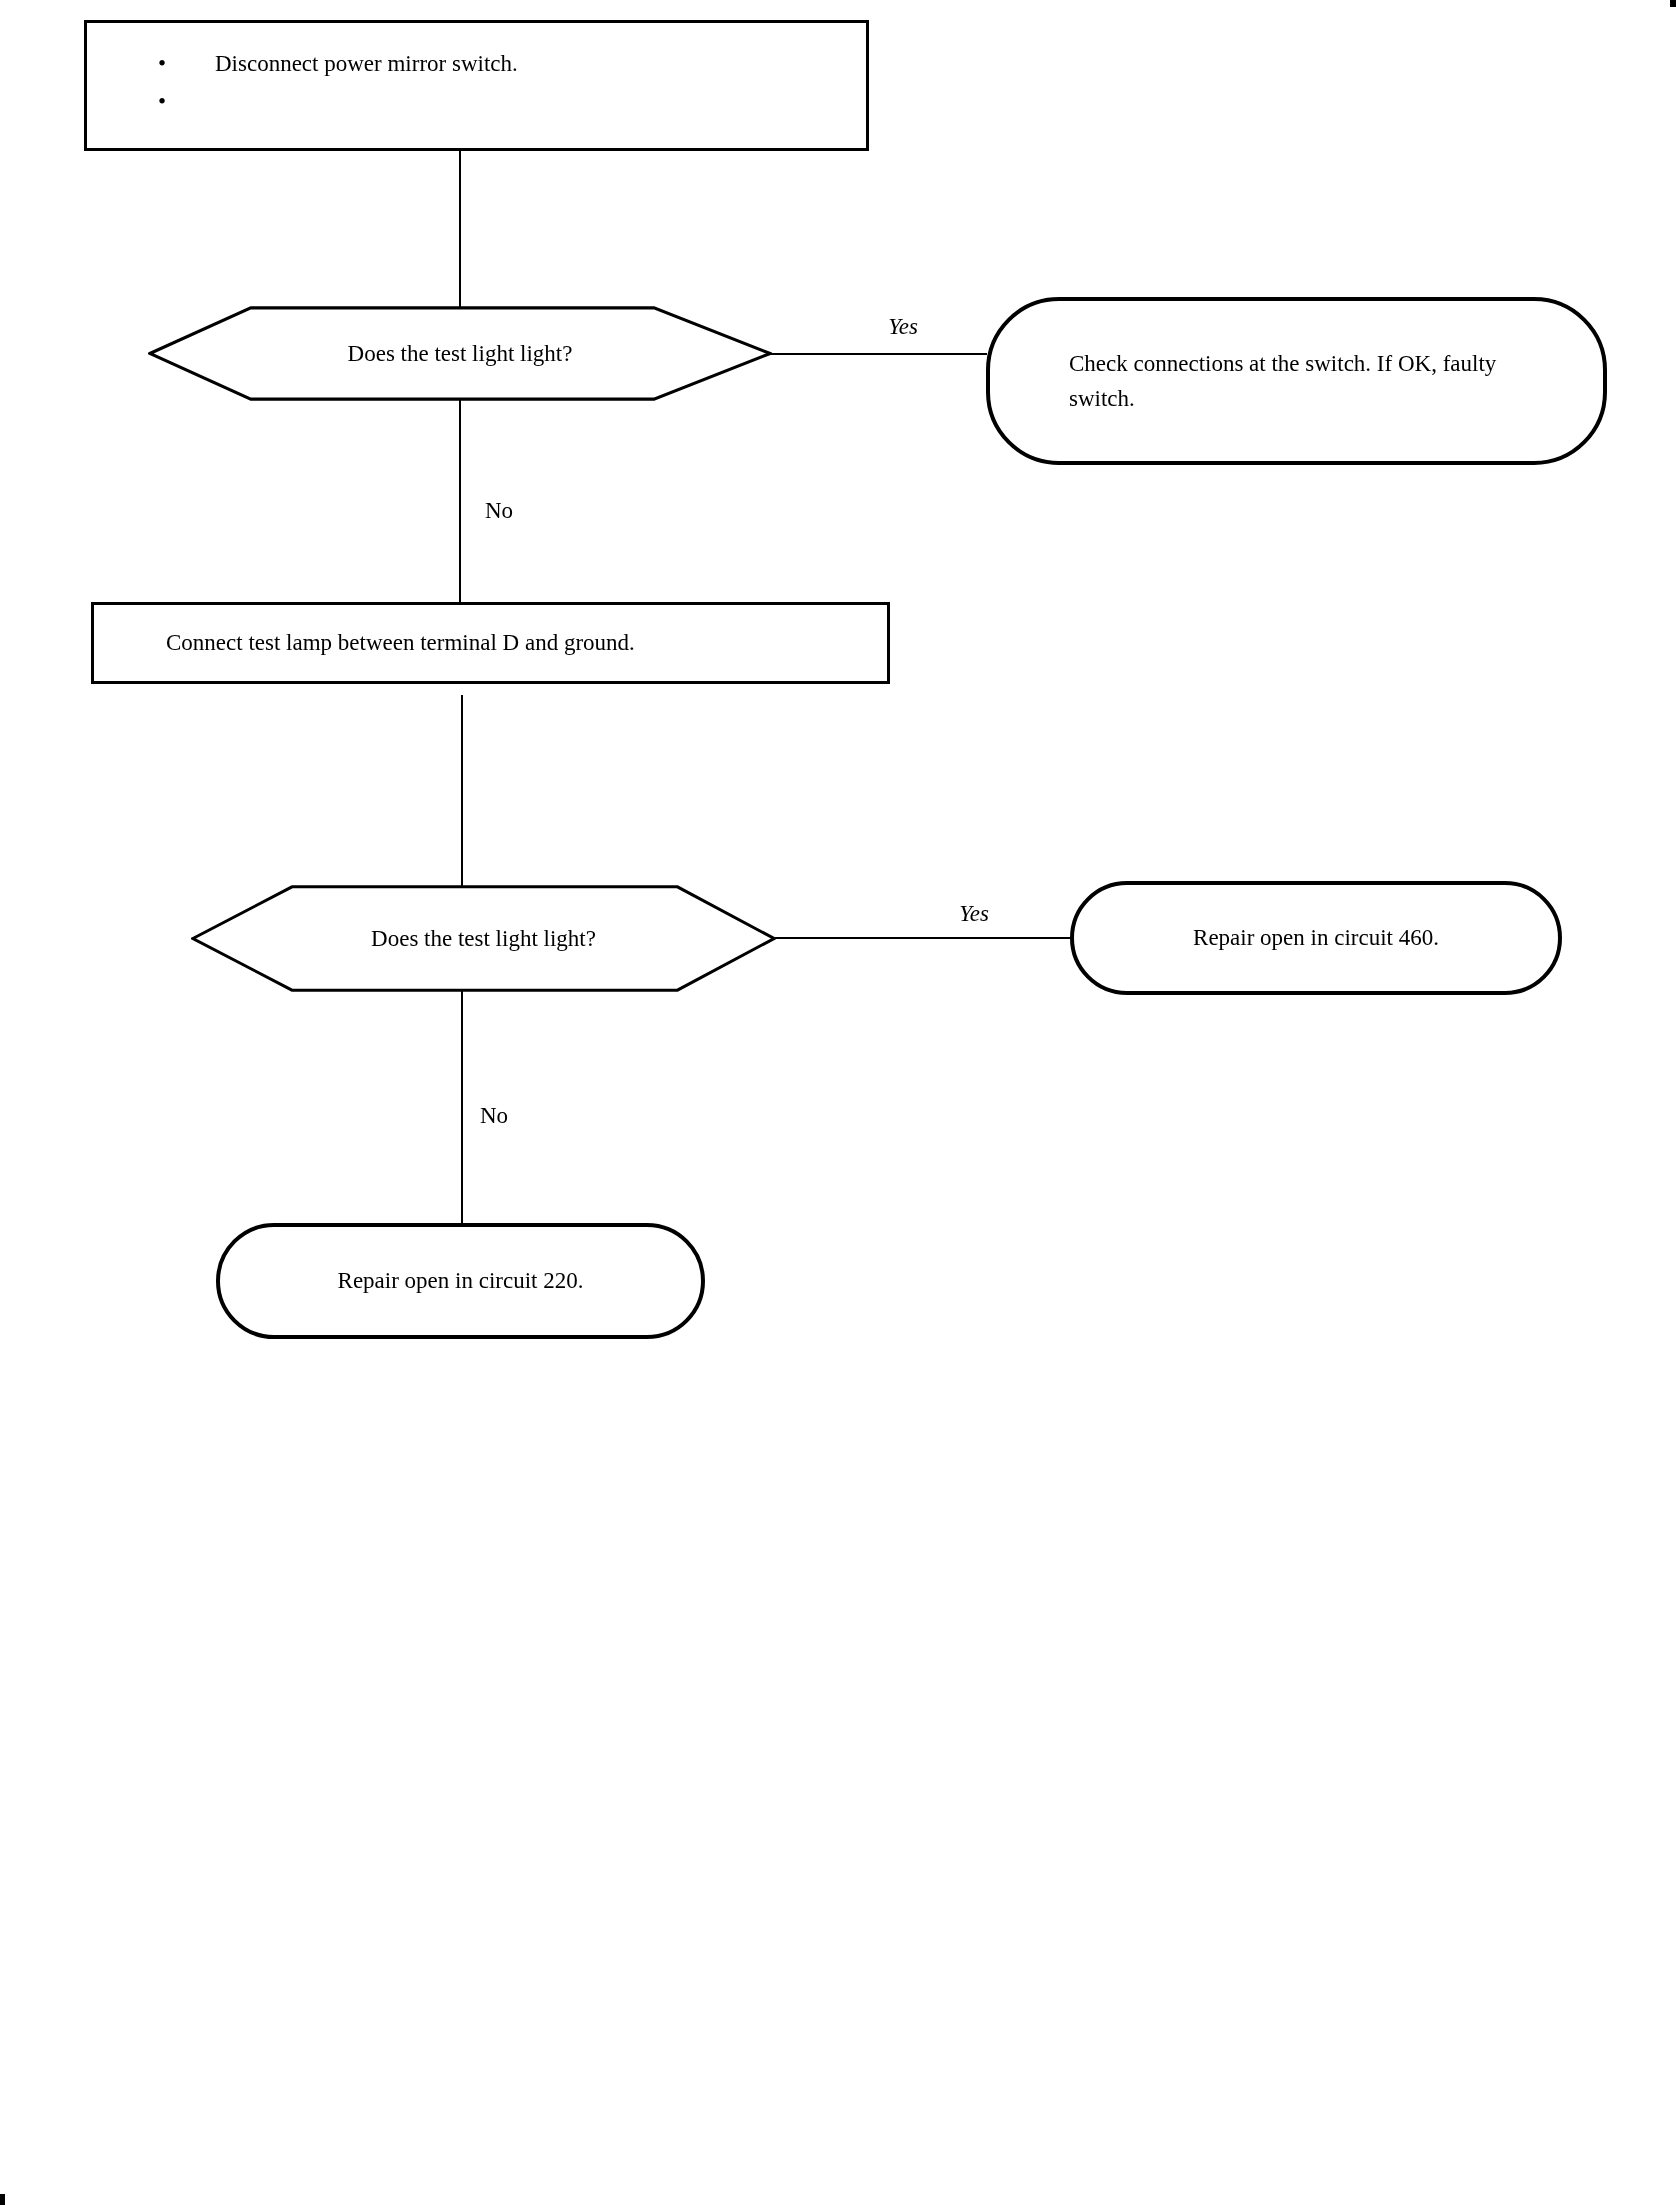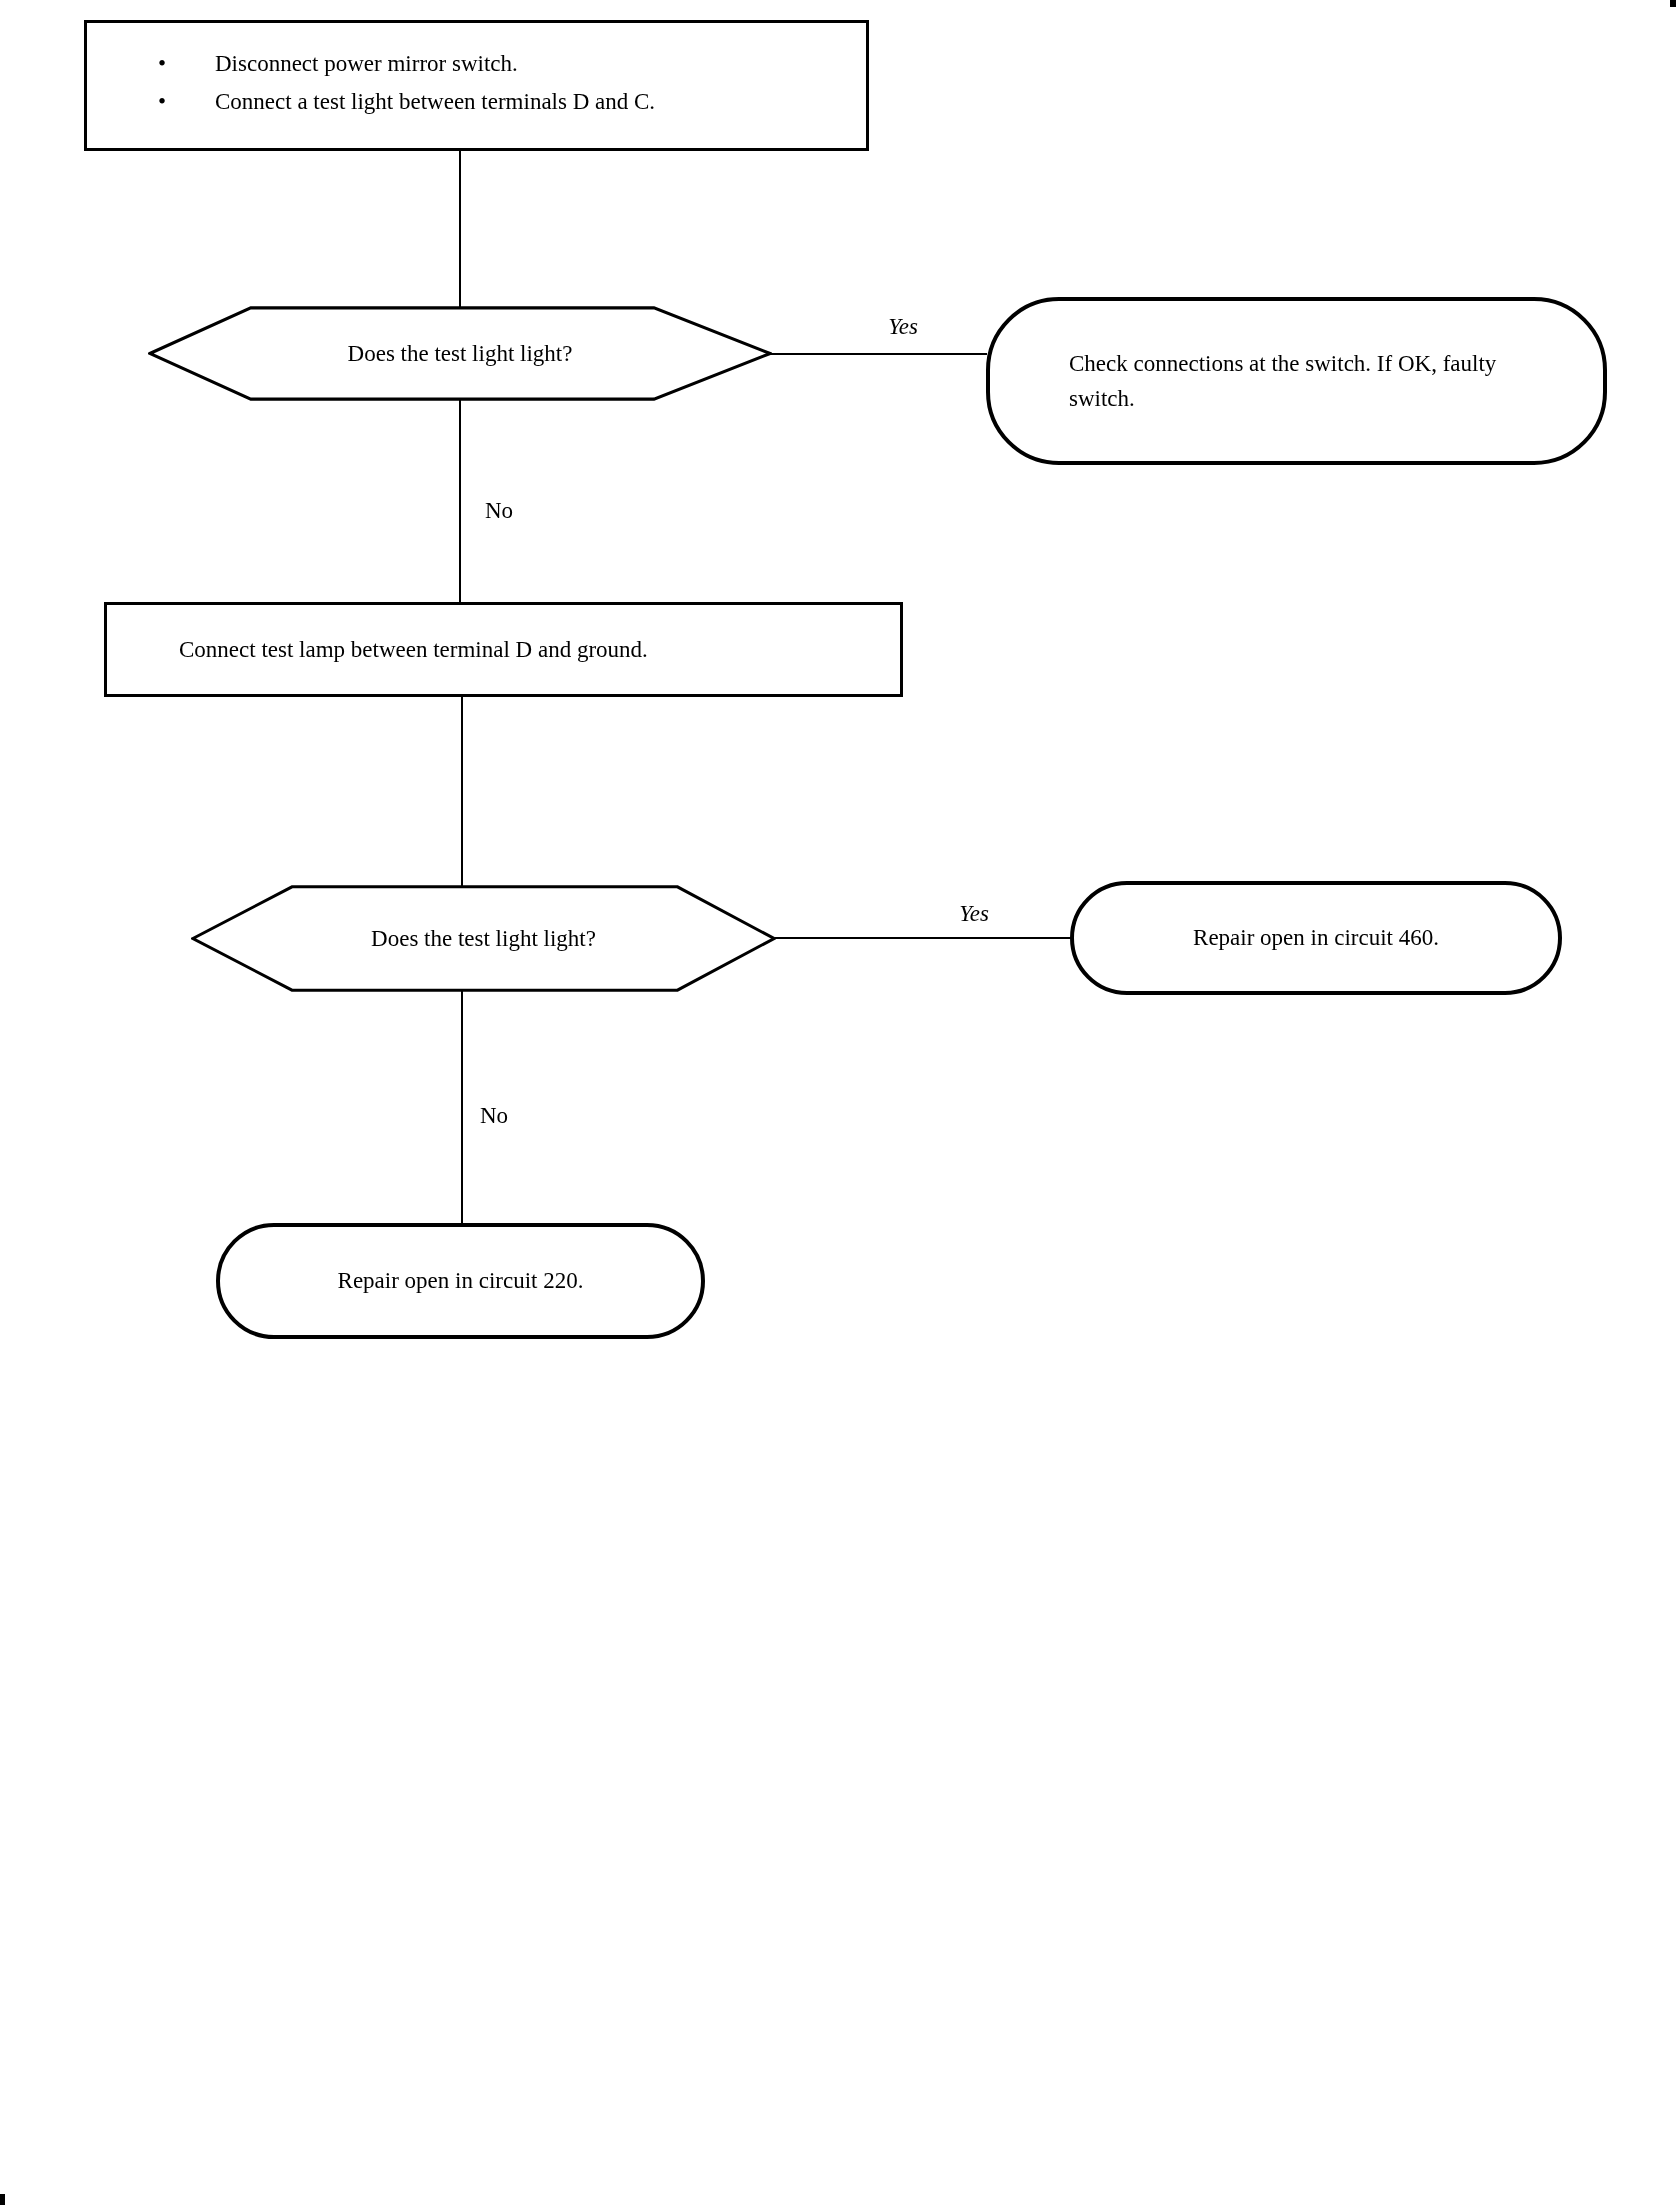--- a/index.html
+++ b/index.html
@@ -68,21 +68,20 @@
 
 <div id="page">
 
   <div class="node rect-node start-box" style="left:84px; top:20px; width:785px; height:131px;">
     <div class="bullet-row">
       <span class="bullet-glyph">•</span>
       <span>Disconnect power mirror switch.</span>
     </div>
     <div class="bullet-row">
       <span class="bullet-glyph">•</span>
-      <span>Connect a test light between terminals D and C.</span>
     </div>
   </div>
 
   <div class="line" style="left:459px; top:150px; width:1.8px; height:158px;"></div>
 
   <div class="node hex-node" style="left:148px; top:306px; width:624px; height:95px;">
     <svg width="624" height="95" viewBox="0 0 1026 156">
       <polygon points="3,78 169,3 832,3 1023,78 832,153 169,153" fill="#ffffff" stroke="#000000" stroke-width="5"></polygon>
     </svg>
     <div class="hex-label">Does the test light light?</div>
@@ -93,21 +92,21 @@
   <div class="line" style="left:770px; top:353px; width:217px; height:1.8px;"></div>
 
   <div class="node stadium-node stadium-text-left" style="left:986px; top:297px; width:621px; height:168px; border-radius:73px;">
     <div>Check connections at the switch. If OK, faulty switch.</div>
   </div>
 
   <div class="edge-label" style="left:485px; top:498px;">No</div>
 
   <div class="line" style="left:459px; top:399px; width:1.8px; height:204px;"></div>
 
-  <div class="node rect-node process-box" style="left:104px; top:602px; width:799px; height:95px;">
+  <div class="node rect-node process-box" style="left:91px; top:602px; width:799px; height:82px;">
     <div>Connect test lamp between terminal D and ground.</div>
   </div>
 
   <div class="line" style="left:461px; top:695px; width:1.8px; height:191px;"></div>
 
   <div class="node hex-node" style="left:191px; top:885px; width:585px; height:107px;">
     <svg width="585" height="107" viewBox="0 0 962 176">
       <polygon points="3,88 166,3 800,3 959,88 800,173 166,173" fill="#ffffff" stroke="#000000" stroke-width="5"></polygon>
     </svg>
     <div class="hex-label">Does the test light light?</div>

